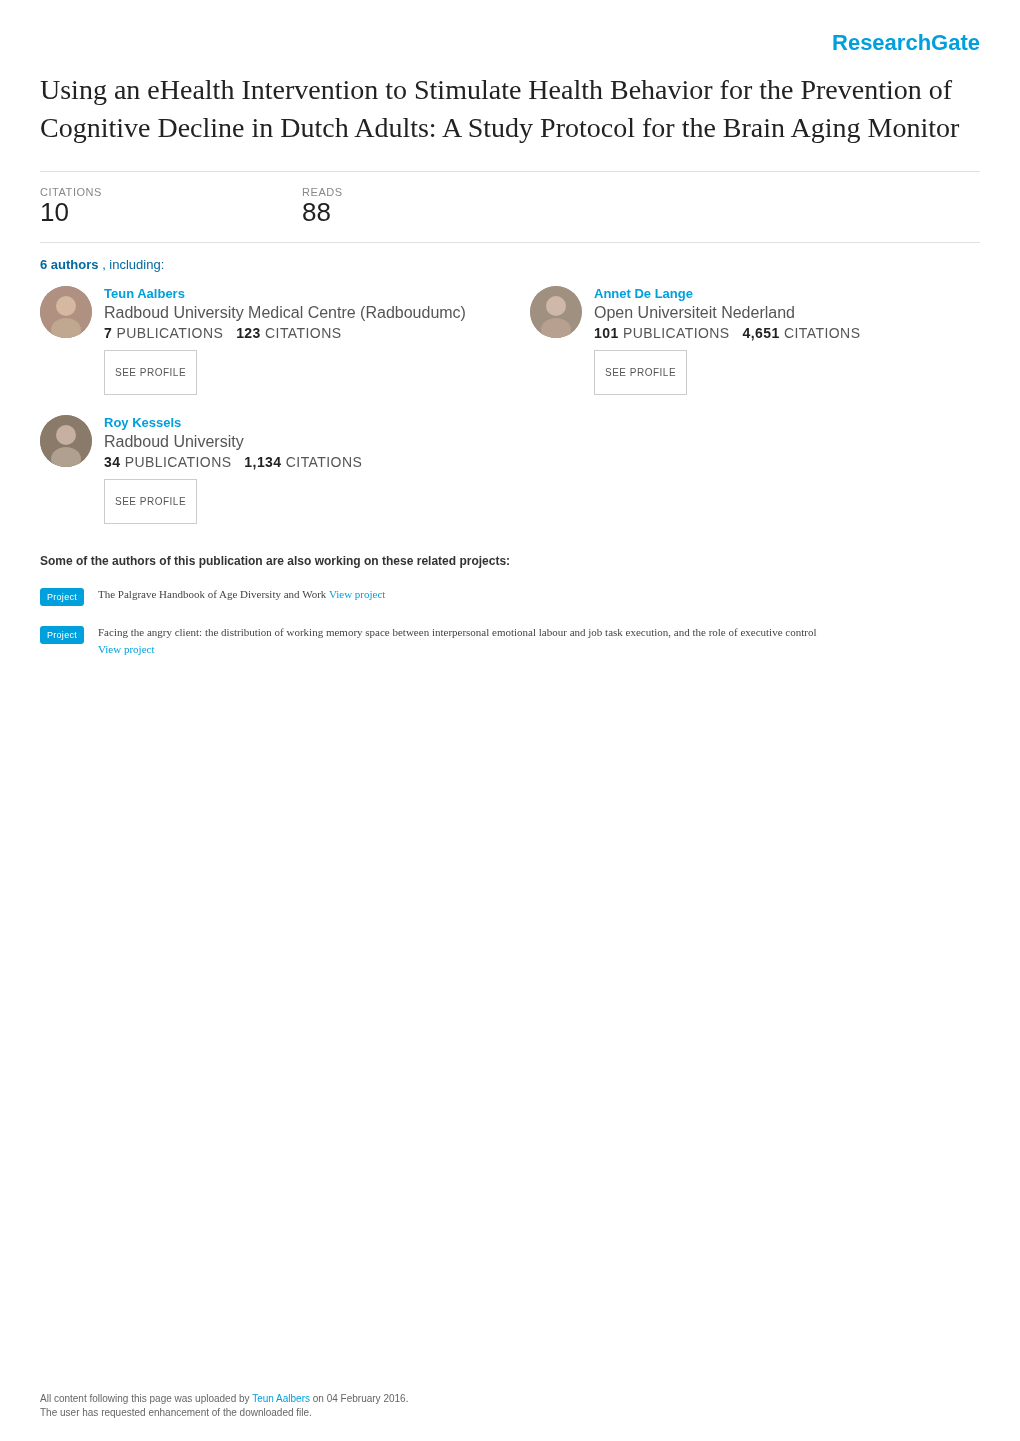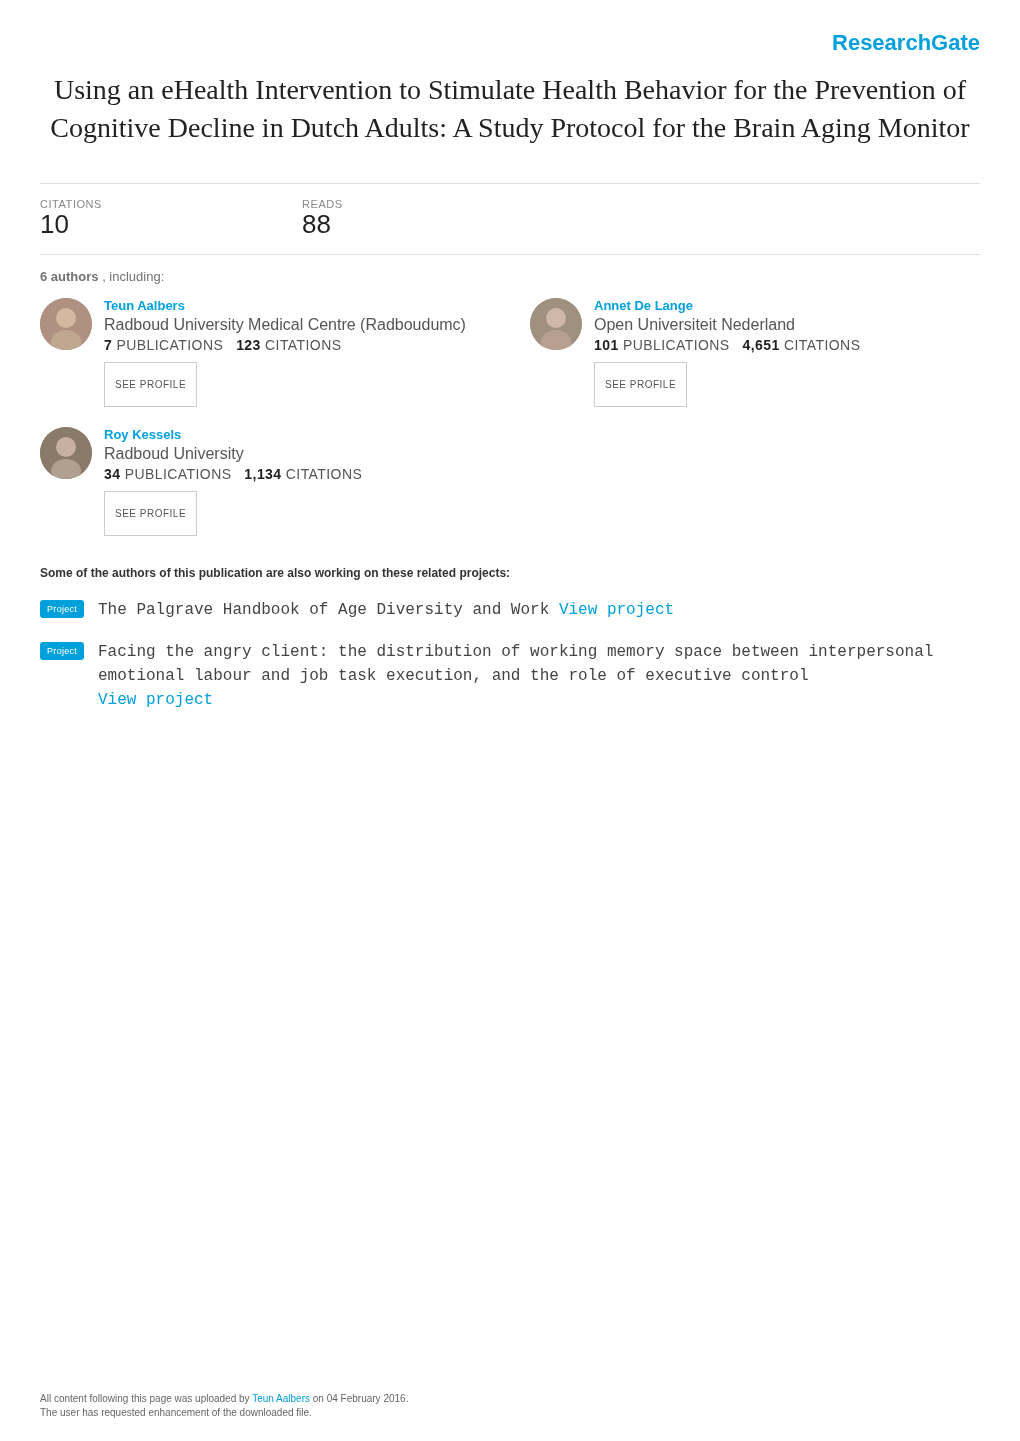--- a/index.html
+++ b/index.html
@@ -52,22 +52,21 @@
       text-decoration: none;
     }
 
     
     .article-title {
       font-family: Georgia, serif;
       font-size: 28px;
       font-weight: normal;
       color: #222;
       line-height: 1.35;
-      margin-bottom: 36px;
-      text-align: center;
+      margin-bottom: 24px;
     }
 
     
     .article-meta {
       margin-bottom: 16px;
     }
 
     .article-type {
       font-family: Arial, sans-serif;
       font-size: 13px;
@@ -121,21 +120,21 @@
       font-size: 26px;
       color: #222;
       font-weight: normal;
       line-height: 1.1;
     }
 
     
     .authors-label {
       font-family: Arial, sans-serif;
       font-size: 13px;
-      color: #737373;
+      color: #0369a1;
       margin-bottom: 14px;
     }
 
     .authors-label strong {
       font-weight: bold;
     }
 
     
     .authors-grid {
       display: grid;
@@ -234,26 +233,26 @@
       color: white;
       font-family: Arial, sans-serif;
       font-size: 9px;
       padding: 4px 7px;
       border-radius: 3px;
       flex-shrink: 0;
       text-transform: capitalize;
       letter-spacing: 0.03em;
       margin-top: 2px;
       min-width: 44px;
-      text-align: right;
+      text-align: center;
     }
 
     .project-text {
-      font-family: Liberation Mono, monospace;
-      font-size: 16px;
+      font-family: Liberation Serif, serif;
+      font-size: 11px;
       color: #444;
       line-height: 1.5;
     }
 
     .project-text a {
       color: #00a0dc;
       text-decoration: none;
     }
 
     

